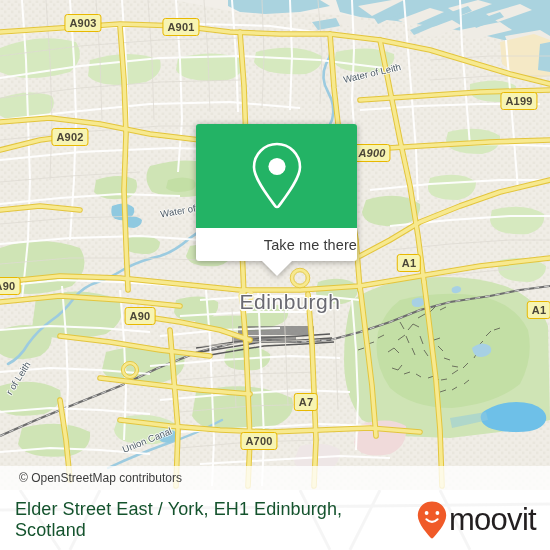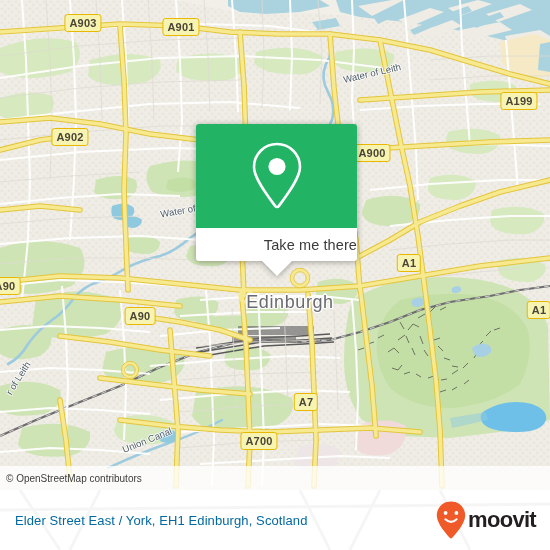--- a/index.html
+++ b/index.html
@@ -57,21 +57,21 @@
 
   .map-label {
     position: absolute;
     white-space: nowrap;
     transform: translate(-50%, -50%);
     font-family: "Liberation Sans", sans-serif;
     pointer-events: none;
   }
   .label-city {
     color: #6a6a72;
-    font-size: 18px;
+    font-size: 21px;
     letter-spacing: .6px;
     text-shadow:
       -1.5px 0 #fdfdfb, 1.5px 0 #fdfdfb, 0 -1.5px #fdfdfb, 0 1.5px #fdfdfb,
       -1px -1px #fdfdfb, 1px -1px #fdfdfb, -1px 1px #fdfdfb, 1px 1px #fdfdfb;
   }
   .label-water {
     color: #4c5a66;
     font-size: 9.5px;
     text-shadow:
       -1px 0 #fdfdfb, 1px 0 #fdfdfb, 0 -1px #fdfdfb, 0 1px #fdfdfb;
@@ -125,22 +125,22 @@
     left: 0;
     top: 466px;
     width: 550px;
     height: 24px;
     background: rgba(255,255,255,.78);
     display: flex;
     align-items: center;
   }
   #attrib-text {
     color: #3c3c3c;
-    font-size: 10px;
-    padding-left: 6px;
+    font-size: 12px;
+    padding-left: 19px;
     font-family: "Liberation Sans", sans-serif;
   }
 
   
   #footer {
     position: absolute;
     left: 0;
     top: 490px;
     width: 550px;
     height: 60px;
@@ -152,39 +152,39 @@
   }
   #footer-bg {
     position: absolute;
     left: 0; top: 0;
     width: 550px; height: 60px;
     opacity: .09;
     pointer-events: none;
   }
   #footer-title {
     position: relative;
-    color: #0369a1;
-    font-size: 13px;
+    color: #14532d;
+    font-size: 18px;
     padding-left: 15px;
     letter-spacing: .1px;
     font-family: "Liberation Sans", sans-serif;
     z-index: 2;
   }
   #brand {
     position: relative;
     display: flex;
     align-items: center;
     padding-right: 14px;
     z-index: 2;
   }
   #brand-pin { display: block; }
   #brand-text {
     color: #231f20;
-    font-size: 22px;
-    font-weight: bold;
+    font-size: 31px;
+    font-weight: normal;
     letter-spacing: -.7px;
     line-height: 30px;
     margin-left: 1px;
     font-family: "Liberation Sans", sans-serif;
   }
 </style>
 </head>
 <body>
 
 <div id="app">
@@ -474,21 +474,21 @@
         <circle cx="130" cy="370" r="8.6"></circle>
         <circle cx="130" cy="370" r="5.3"></circle>
       </g>
     </svg>
 
     <div id="shields-layer">
         <div class="shield" style="left: 83px; top: 23px;">A903</div>
         <div class="shield" style="left: 181px; top: 27px;">A901</div>
         <div class="shield" style="left: 478px; top: 101px; margin-left: 41px;">A199</div>
         <div class="shield" style="left: 70px; top: 137px;">A902</div>
-        <div class="shield" style="left: 372px; top: 153px;">A900</div>
+        <div class="shield" style="left: 372px; top: 153px; font-style: italic;">A900</div>
         <div class="shield" style="left: 409px; top: 263px;">A1</div>
         <div class="shield" style="left: 539px; top: 310px;">A1</div>
         <div class="shield" style="left: 5px; top: 286px;">A90</div>
         <div class="shield" style="left: 140px; top: 316px;">A90</div>
         <div class="shield" style="left: 306px; top: 374px; margin-top: 28px;">A7</div>
         <div class="shield" style="left: 259px; top: 441px; text-align: center;">A700</div>
       </div>
 
     <div id="labels-layer">
         <div class="map-label label-water" style="left: 372px; top: 73px; transform: translate(-50%, -50%) rotate(-13deg);">Water of Leith</div>

